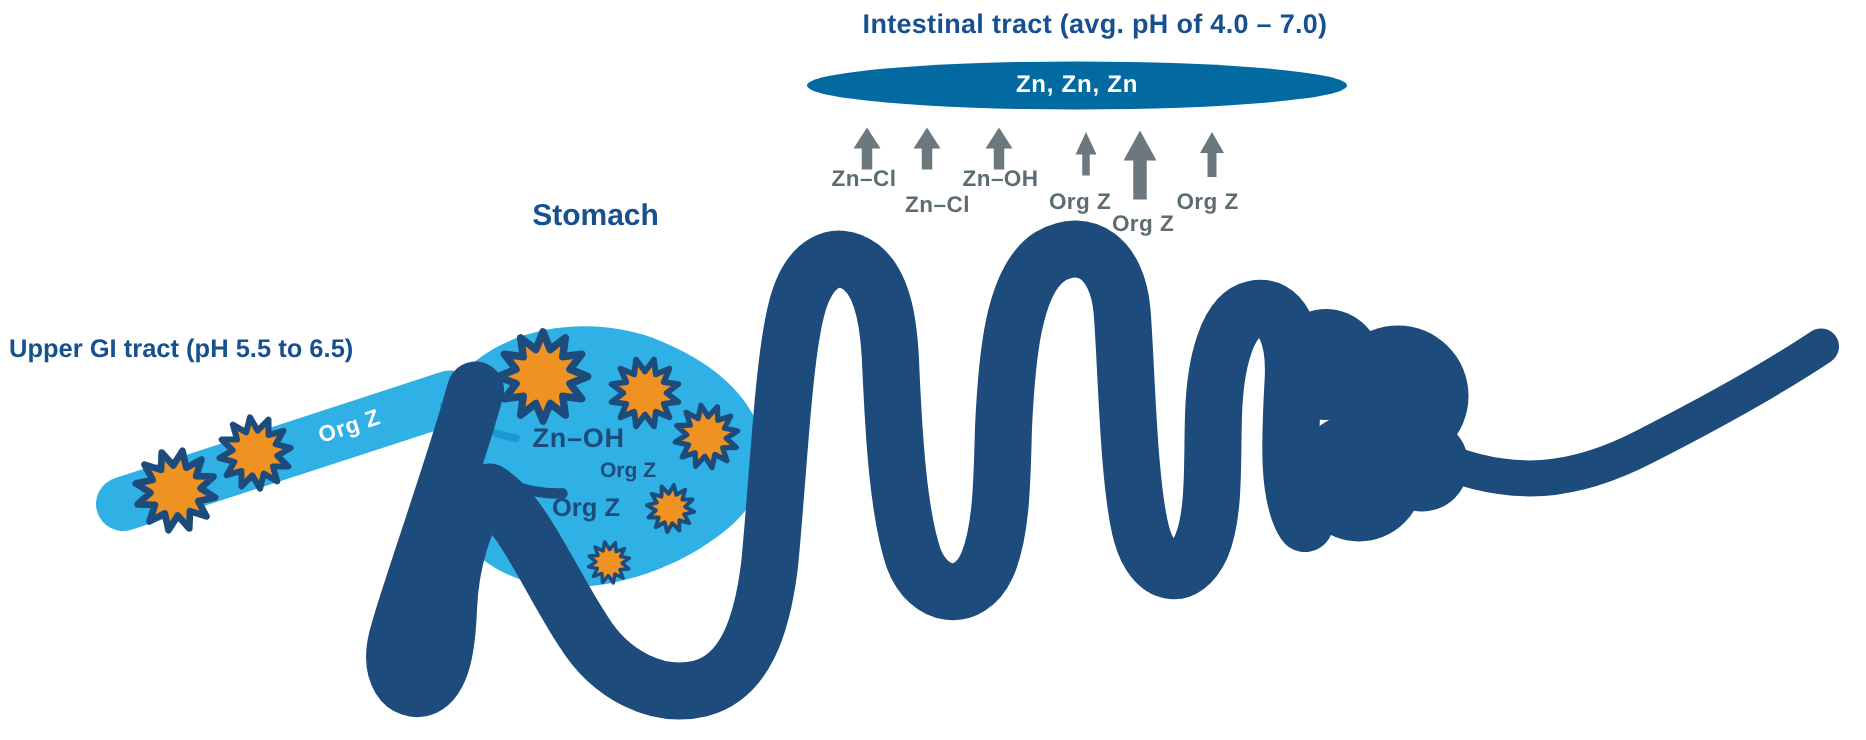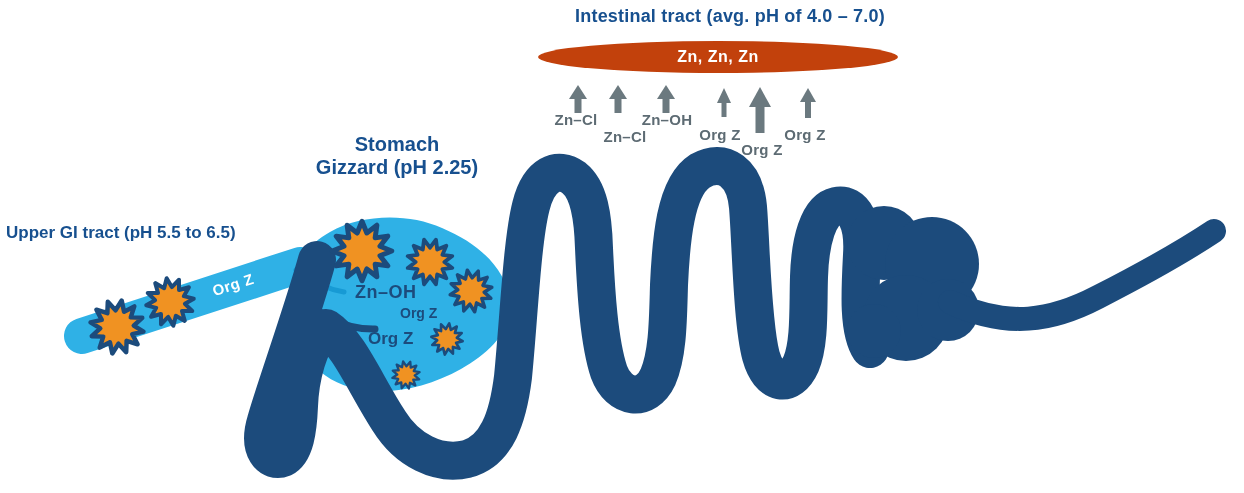--- a/index.html
+++ b/index.html
@@ -6,21 +6,21 @@
   .stage{
     position:relative;width:1244px;height:493px;background:#ffffff;
     font-family:"Liberation Sans", sans-serif;overflow:hidden;
   }
   svg.art{position:absolute;left:0;top:0;}
   .lbl{position:absolute;white-space:nowrap;font-weight:bold;}
   .heading{color:#17508f;}
   .title{left:730px;top:6px;transform:translateX(-50%);font-size:18px;letter-spacing:.2px;}
   .pool{
     position:absolute;left:538px;top:41px;width:360px;height:32px;
-    background:#c2410c;border-radius:50%;display:flex;align-items:center;justify-content:center;
+    background:#0369a1;border-radius:50%;display:flex;align-items:center;justify-content:center;
   }
   .pool-text{color:#ffffff;font-size:16px;font-weight:600;letter-spacing:.5px;}
   .graylbl{color:#5d6b73;font-size:15px;letter-spacing:.3px;transform:translateX(-50%);}
   .stomach-title{left:397px;top:133px;transform:translateX(-50%);font-size:20px;line-height:23px;text-align:center;}
   .upper-gi{left:6px;top:223px;font-size:17px;}
   .eso-orgz{left:233px;top:276px;transform:translateX(-50%) rotate(-18deg);color:#ffffff;font-size:15px;letter-spacing:.5px;}
   .navylbl{color:#1c4b7c;}
   .st-znoh{left:355px;top:282px;font-size:18px;letter-spacing:.5px;}
   .st-orgz-sm{left:400px;top:305px;font-size:14px;}
   .st-orgz-lg{left:368px;top:329px;font-size:17px;}
@@ -122,21 +122,20 @@
 
   <div class="lbl graylbl" style="left:576px;top:111px;">Zn–Cl</div>
   <div class="lbl graylbl" style="left:625px;top:128px;">Zn–Cl</div>
   <div class="lbl graylbl" style="left:667px;top:111px;">Zn–OH</div>
   <div class="lbl graylbl" style="left:720px;top:126px;">Org Z</div>
   <div class="lbl graylbl" style="left:762px;top:141px;">Org Z</div>
   <div class="lbl graylbl" style="left:805px;top:126px;">Org Z</div>
 
   <div class="lbl heading stomach-title">
     <div>Stomach</div>
-    <div>Gizzard (pH 2.25)</div>
   </div>
 
   <div class="lbl heading upper-gi">Upper GI tract (pH 5.5 to 6.5)</div>
 
   <div class="lbl eso-orgz">Org Z</div>
 
   <div class="lbl navylbl st-znoh">Zn–OH</div>
   <div class="lbl navylbl st-orgz-sm">Org Z</div>
   <div class="lbl navylbl st-orgz-lg">Org Z</div>
 

